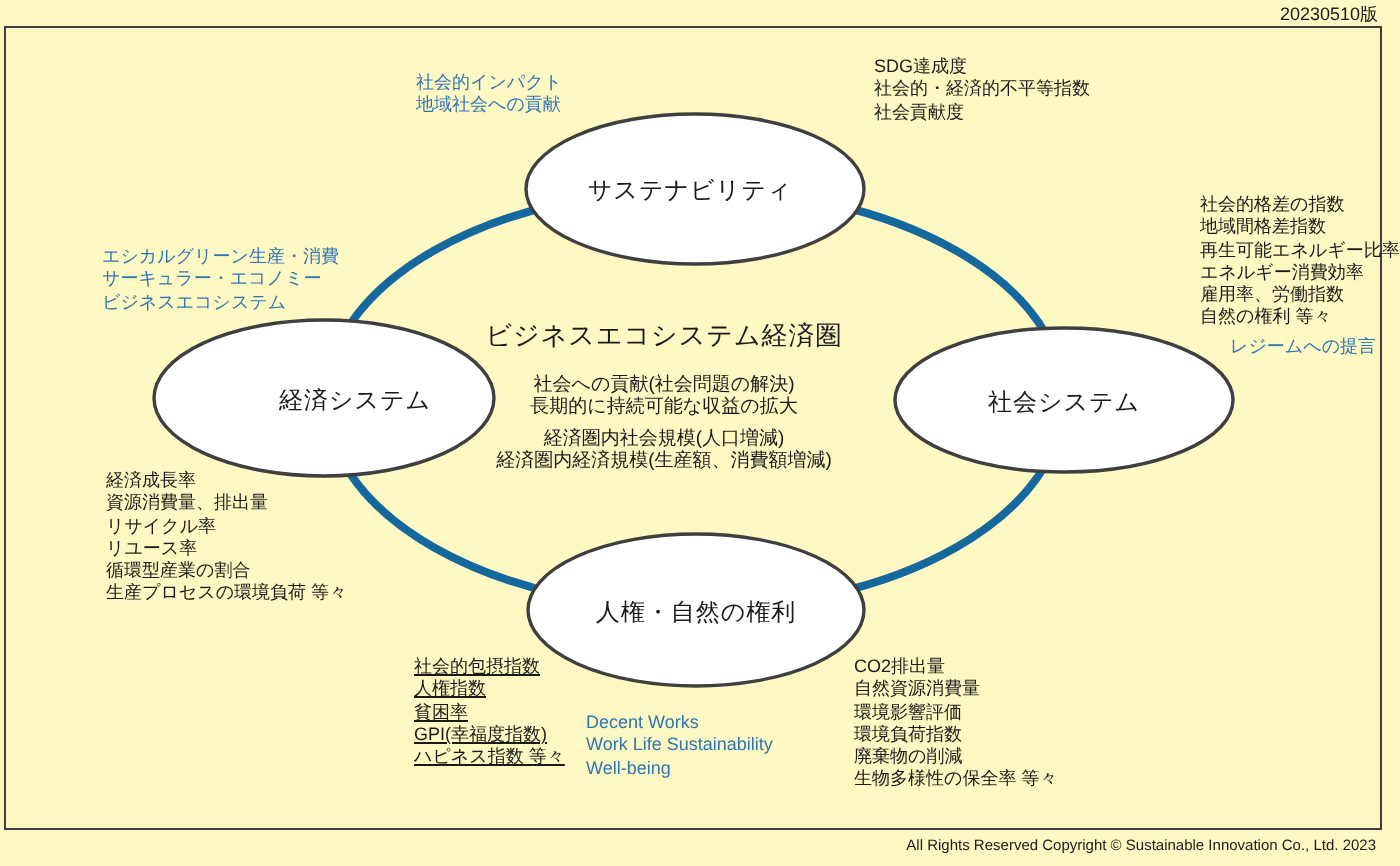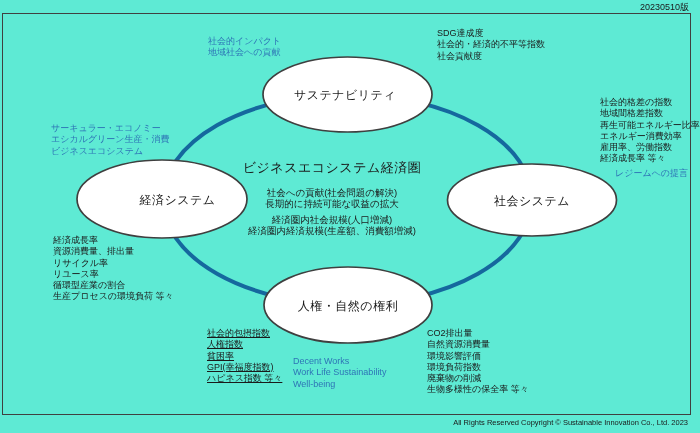--- a/index.html
+++ b/index.html
@@ -1,21 +1,21 @@
 <!DOCTYPE html>
 <html><head>
 <meta charset="utf-8">
 <style>
   * { margin: 0; padding: 0; box-sizing: border-box; }
   body { background: #ffffff; }
   .frame {
     position: relative;
     width: 700px;
     height: 433px;
-    background: #5eead4;
+    background: #fef9c3;
     font-family: "Liberation Sans", "DejaVu Sans", sans-serif;
     color: #1a1a1a;
     overflow: hidden;
   }
   .version {
     position: absolute;
     top: 1px;
     right: 11px;
     font-size: 9px;
     color: #1a1a1a;
@@ -106,22 +106,22 @@
         <div>経済圏内社会規模(人口増減)</div>
         <div>経済圏内経済規模(生産額、消費額増減)</div>
       </div>
   </div>
 
   <div class="txt-block blue" style="left:208px; top:36px;">
       <div>社会的インパクト</div>
       <div>地域社会への貢献</div>
     </div>
   <div class="txt-block blue" style="left:51px; top:123px;">
+      <div>エシカルグリーン生産・消費</div>
       <div>サーキュラー・エコノミー</div>
-      <div>エシカルグリーン生産・消費</div>
       <div>ビジネスエコシステム</div>
     </div>
   <div class="txt-block blue" style="left:615px; top:168px;">
       <div>レジームへの提言</div>
     </div>
   <div class="txt-block blue" style="left:293px; top:356px;">
       <div>Decent Works</div>
       <div>Work Life Sustainability</div>
       <div>Well-being</div>
     </div>
@@ -130,21 +130,21 @@
       <div>SDG達成度</div>
       <div>社会的・経済的不平等指数</div>
       <div>社会貢献度</div>
     </div>
   <div class="txt-block black" style="left:600px; top:97px;">
       <div>社会的格差の指数</div>
       <div>地域間格差指数</div>
       <div>再生可能エネルギー比率</div>
       <div>エネルギー消費効率</div>
       <div>雇用率、労働指数</div>
-      <div>経済成長率 等々</div>
+      <div>自然の権利 等々</div>
     </div>
   <div class="txt-block black" style="left:53px; top:235px;">
       <div>経済成長率</div>
       <div>資源消費量、排出量</div>
       <div>リサイクル率</div>
       <div>リユース率</div>
       <div>循環型産業の割合</div>
       <div>生産プロセスの環境負荷 等々</div>
     </div>
   <div class="txt-block black" style="left:207px; top:328px;text-decoration:underline;">

